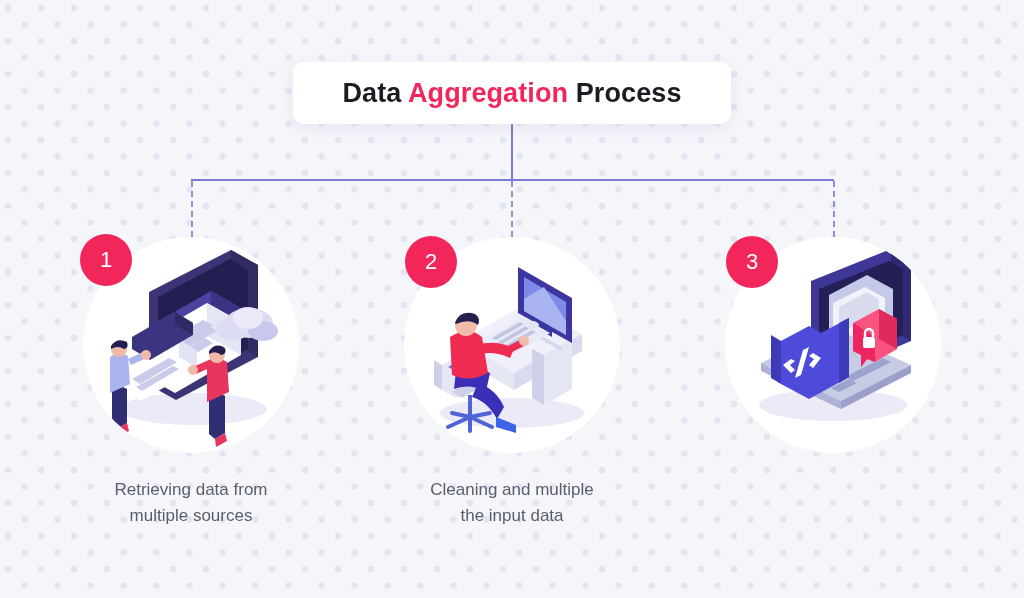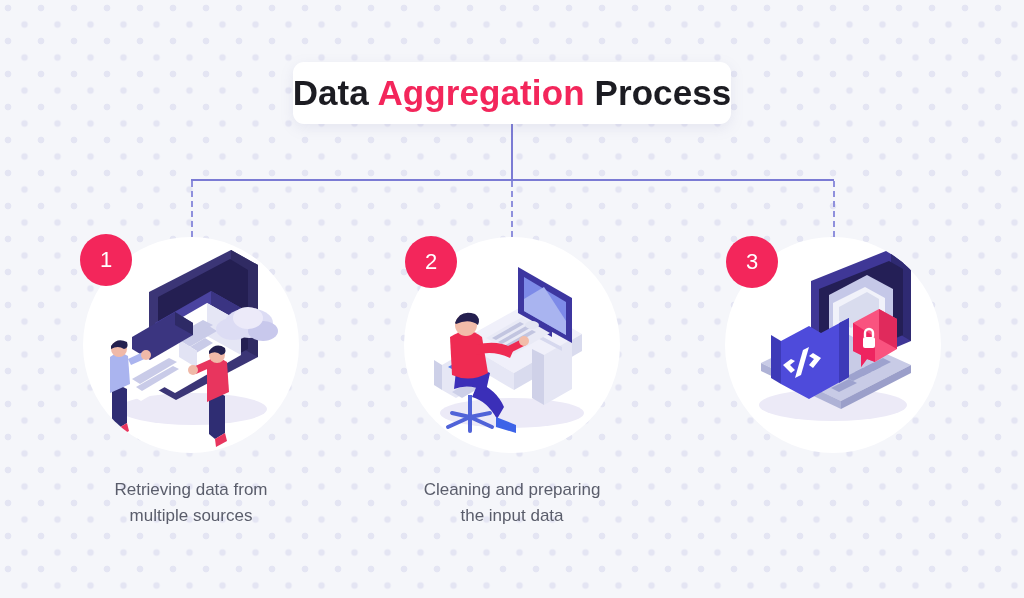--- a/index.html
+++ b/index.html
@@ -59,21 +59,21 @@
     width: 438px;
     height: 62px;
     background: #ffffff;
     border-radius: 11px;
     box-shadow: 0 4px 14px rgba(120, 125, 175, 0.13);
     display: flex;
     align-items: center;
     justify-content: center;
   }
   #title-text {
-    font-size: 35px;
+    font-size: 27px;
     font-weight: bold;
     color: #1c1c22;
     letter-spacing: 0.1px;
     white-space: nowrap;
   }
   #title-text .accent { color: #f3265b; }
 
   
   .step {
     position: absolute;
@@ -281,21 +281,21 @@
             <polygon points="102,110 118,102 122,108 106,116" fill="#ef2b52"></polygon>
             <circle cx="120" cy="104" r="5" fill="#f2bca9"></circle>
 
             <circle cx="62" cy="88" r="11" fill="#f2bca9"></circle>
             <path d="M51,86 q5,-14 20,-9 q6,4 3,11 q-9,-7 -22,-1 z" fill="#241f4f"></path>
           </g>
         </g>
       </svg>
       <div class="badge">2</div>
     </div>
-    <div class="caption">Cleaning and preparing
+    <div class="caption">Cleaning and multiple
 the input data</div>
   </div>
 
   <div class="step" id="step-3">
     <div class="circle-wrap">
       <div class="circle-bg"></div>
       <svg class="illus" viewBox="0 0 216 216">
         <defs>
           <clipPath id="clip3">
               <circle cx="108" cy="108" r="108"></circle>

